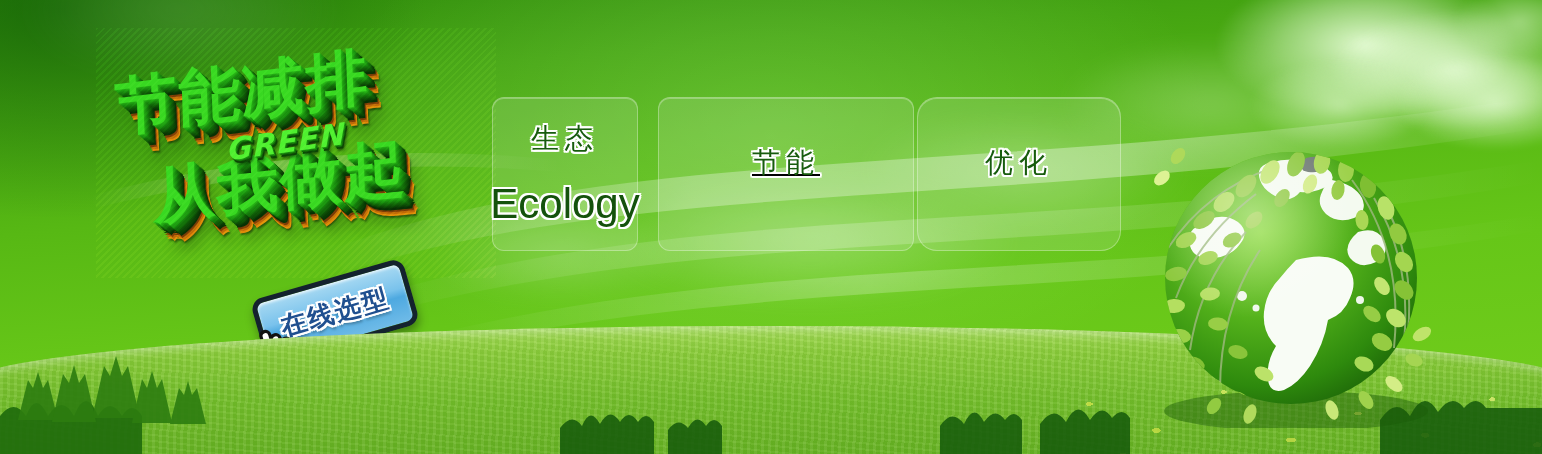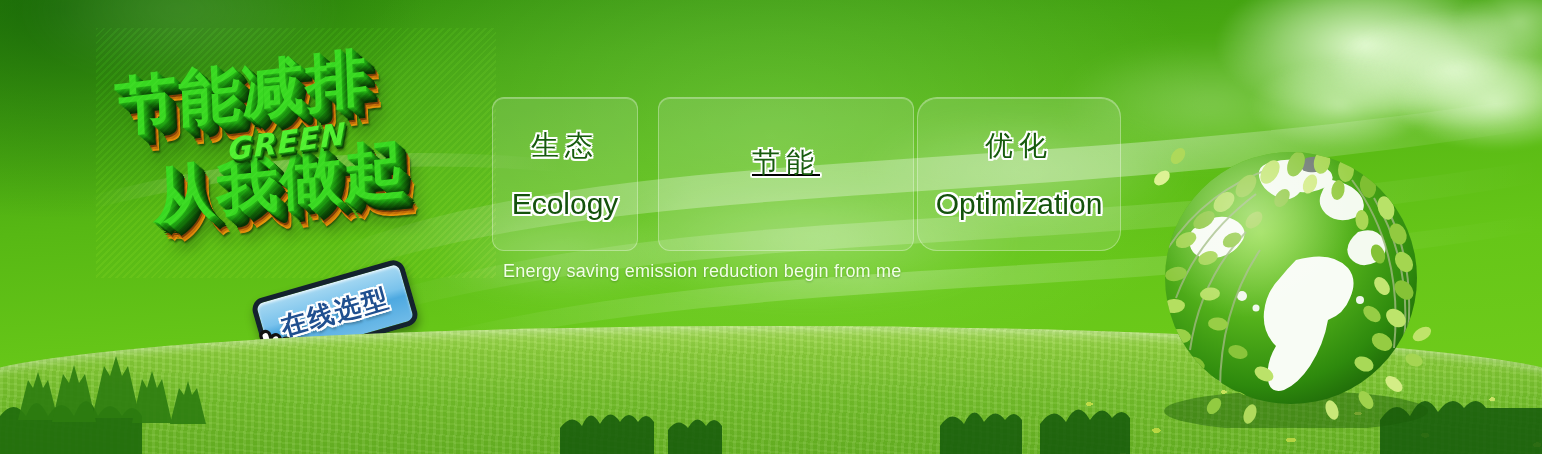--- a/index.html
+++ b/index.html
@@ -138,21 +138,21 @@
   .card-cn{
     font-family:"DejaVu Sans","Liberation Sans",sans-serif;
     font-size:28px;font-weight:normal;letter-spacing:6px;
     color:#175c0d;margin-bottom:22px;
     text-shadow:
       -1.6px -1.6px 0 #fff, 1.6px -1.6px 0 #fff, -1.6px 1.6px 0 #fff, 1.6px 1.6px 0 #fff,
       0 -1.8px 0 #fff, 0 1.8px 0 #fff, -1.8px 0 0 #fff, 1.8px 0 0 #fff;
   }
   .card-en{
     font-family:"Liberation Sans","DejaVu Sans",sans-serif;
-    font-size:30px;font-weight:normal;
+    font-size:42px;font-weight:normal;
     color:#14520c;
     text-shadow:
       -1.8px -1.8px 0 #fff, 1.8px -1.8px 0 #fff, -1.8px 1.8px 0 #fff, 1.8px 1.8px 0 #fff,
       0 -2px 0 #fff, 0 2px 0 #fff, -2px 0 0 #fff, 2px 0 0 #fff;
     white-space:nowrap;
   }
 
   
   .tagline{
     position:absolute;left:503px;top:261px;
@@ -261,25 +261,23 @@
   <div class="cards">
     <div class="card c-0">
       <div class="card-cn">生态</div>
       <div class="card-en">Ecology</div>
     </div>
     <div class="card c-1">
       <div class="card-cn">节能</div>
     </div>
     <div class="card c-2">
       <div class="card-cn">优化</div>
-      <div class="card-en">Optimization</div>
     </div>
   </div>
 
-  <div class="tagline">Energy saving emission reduction begin from me</div>
 
   <div class="ground">
     <div class="ground-tex"></div>
     <div class="leaf-litter"></div>
   </div>
 
   <svg class="treeline" viewBox="0 0 1542 130" preserveAspectRatio="none">
     <g fill="#1f6b0c" opacity=".92">
       <path d="M0 92 q14 -18 26 0 q10 -26 22 0 q14 -22 26 0 q12 -30 24 0 q12 -20 24 0 q10 -16 20 0 L142 130 L0 130 Z"></path>
     </g>

